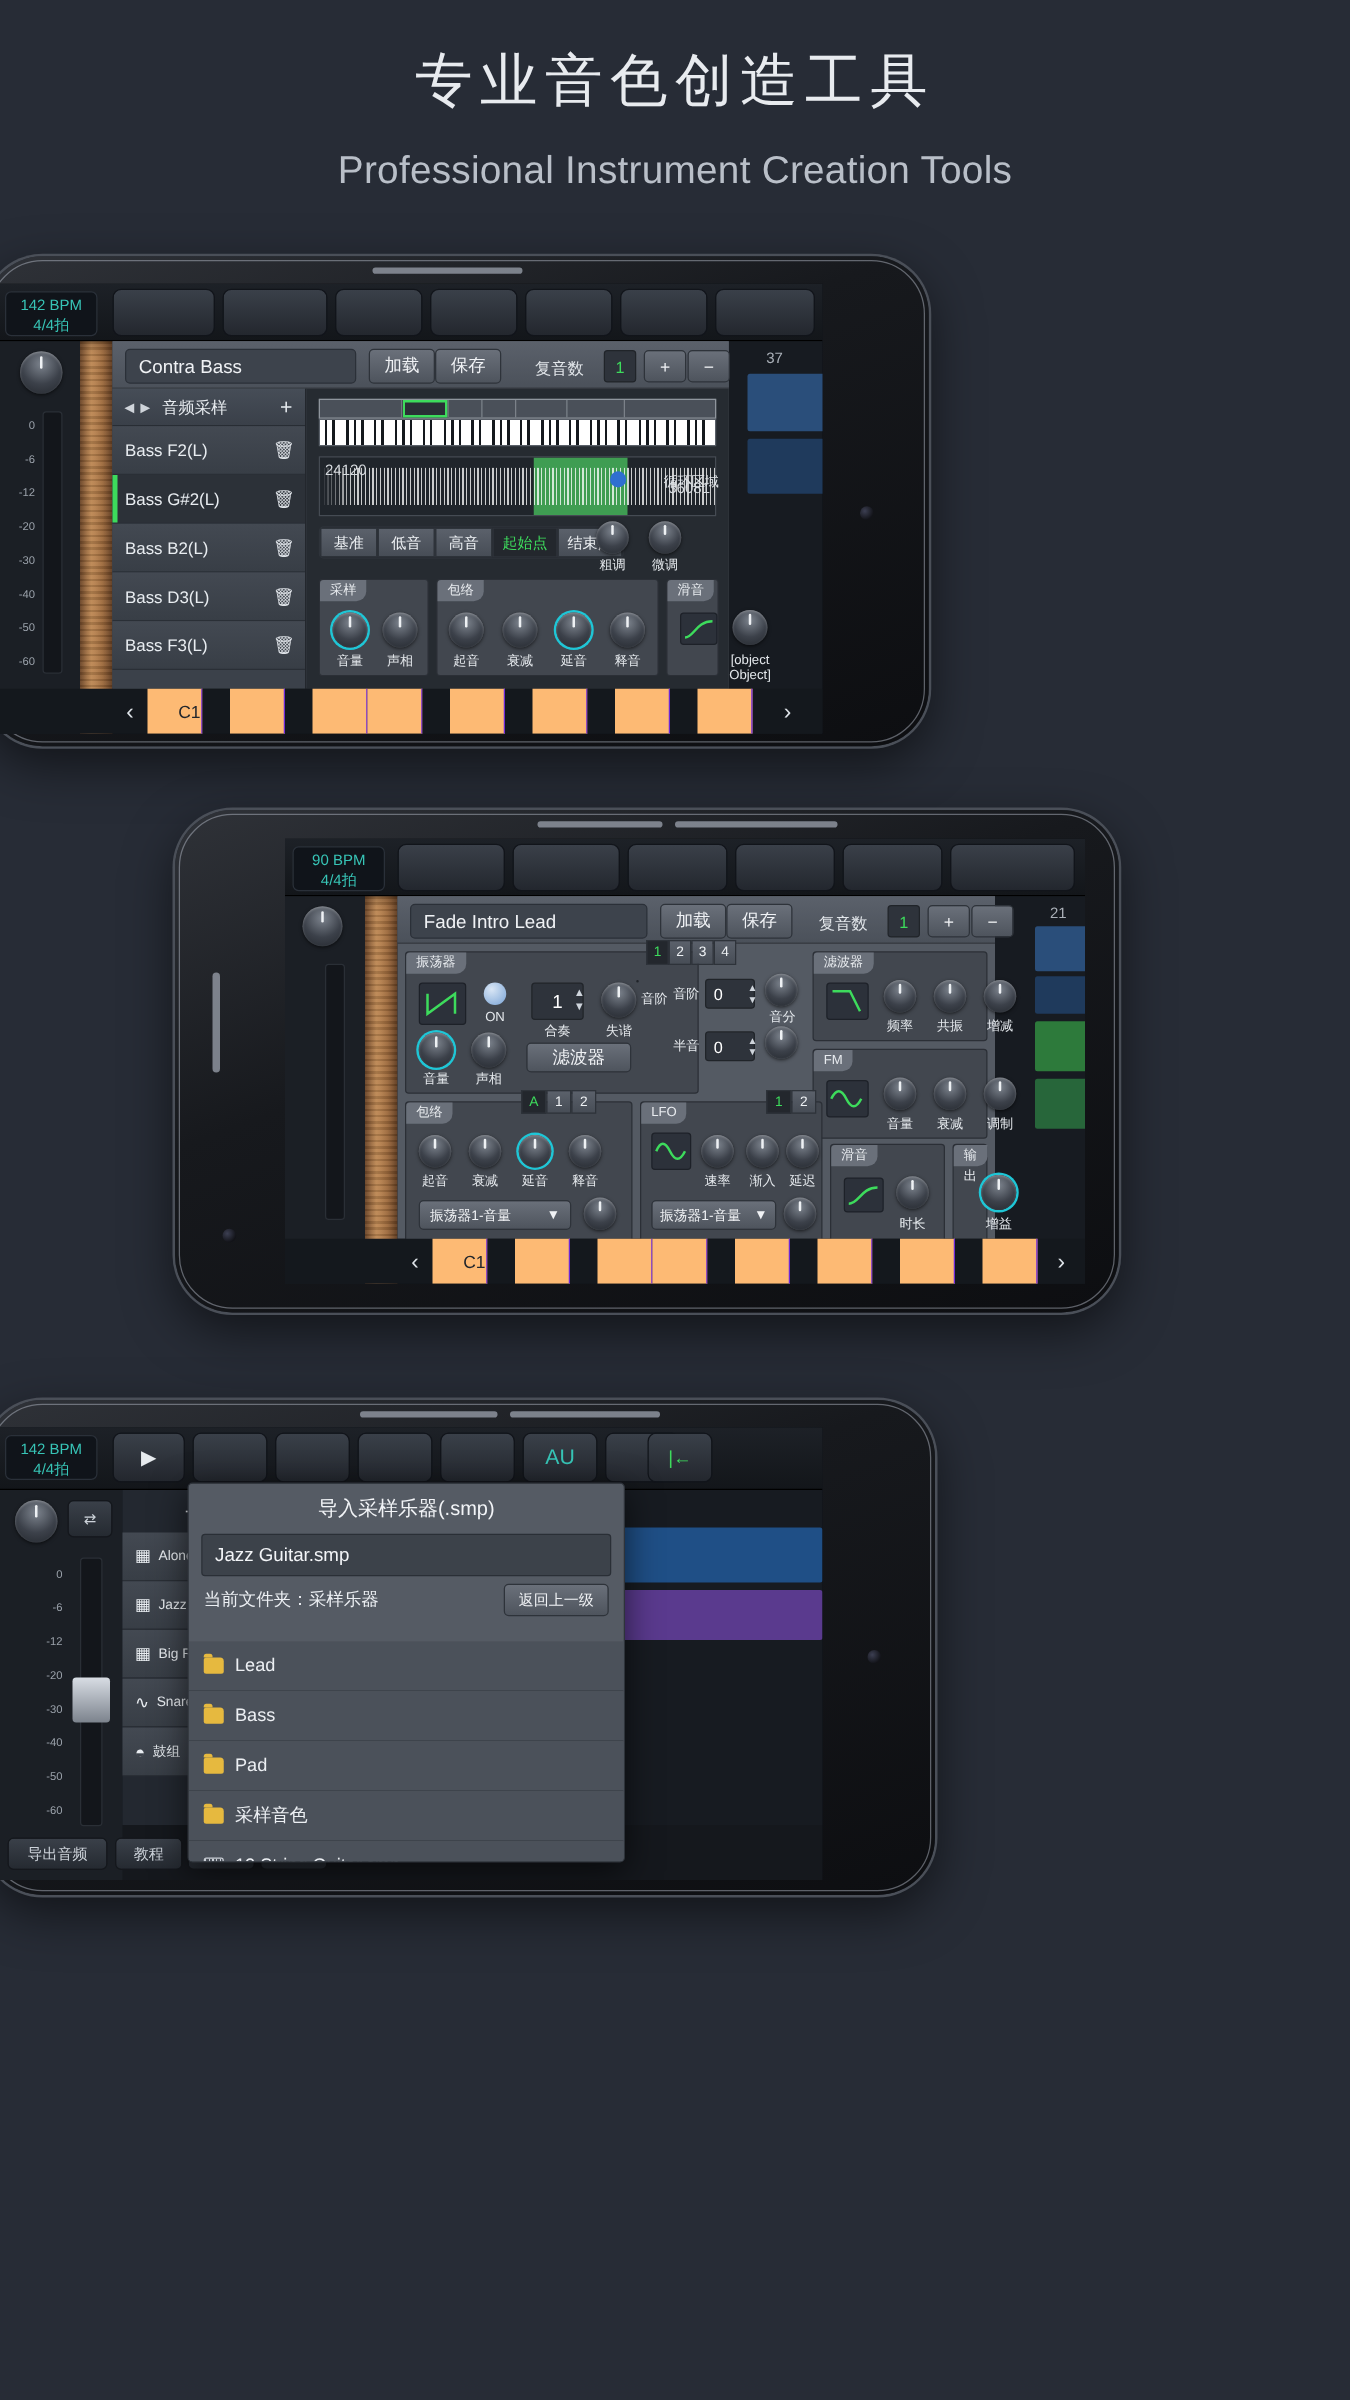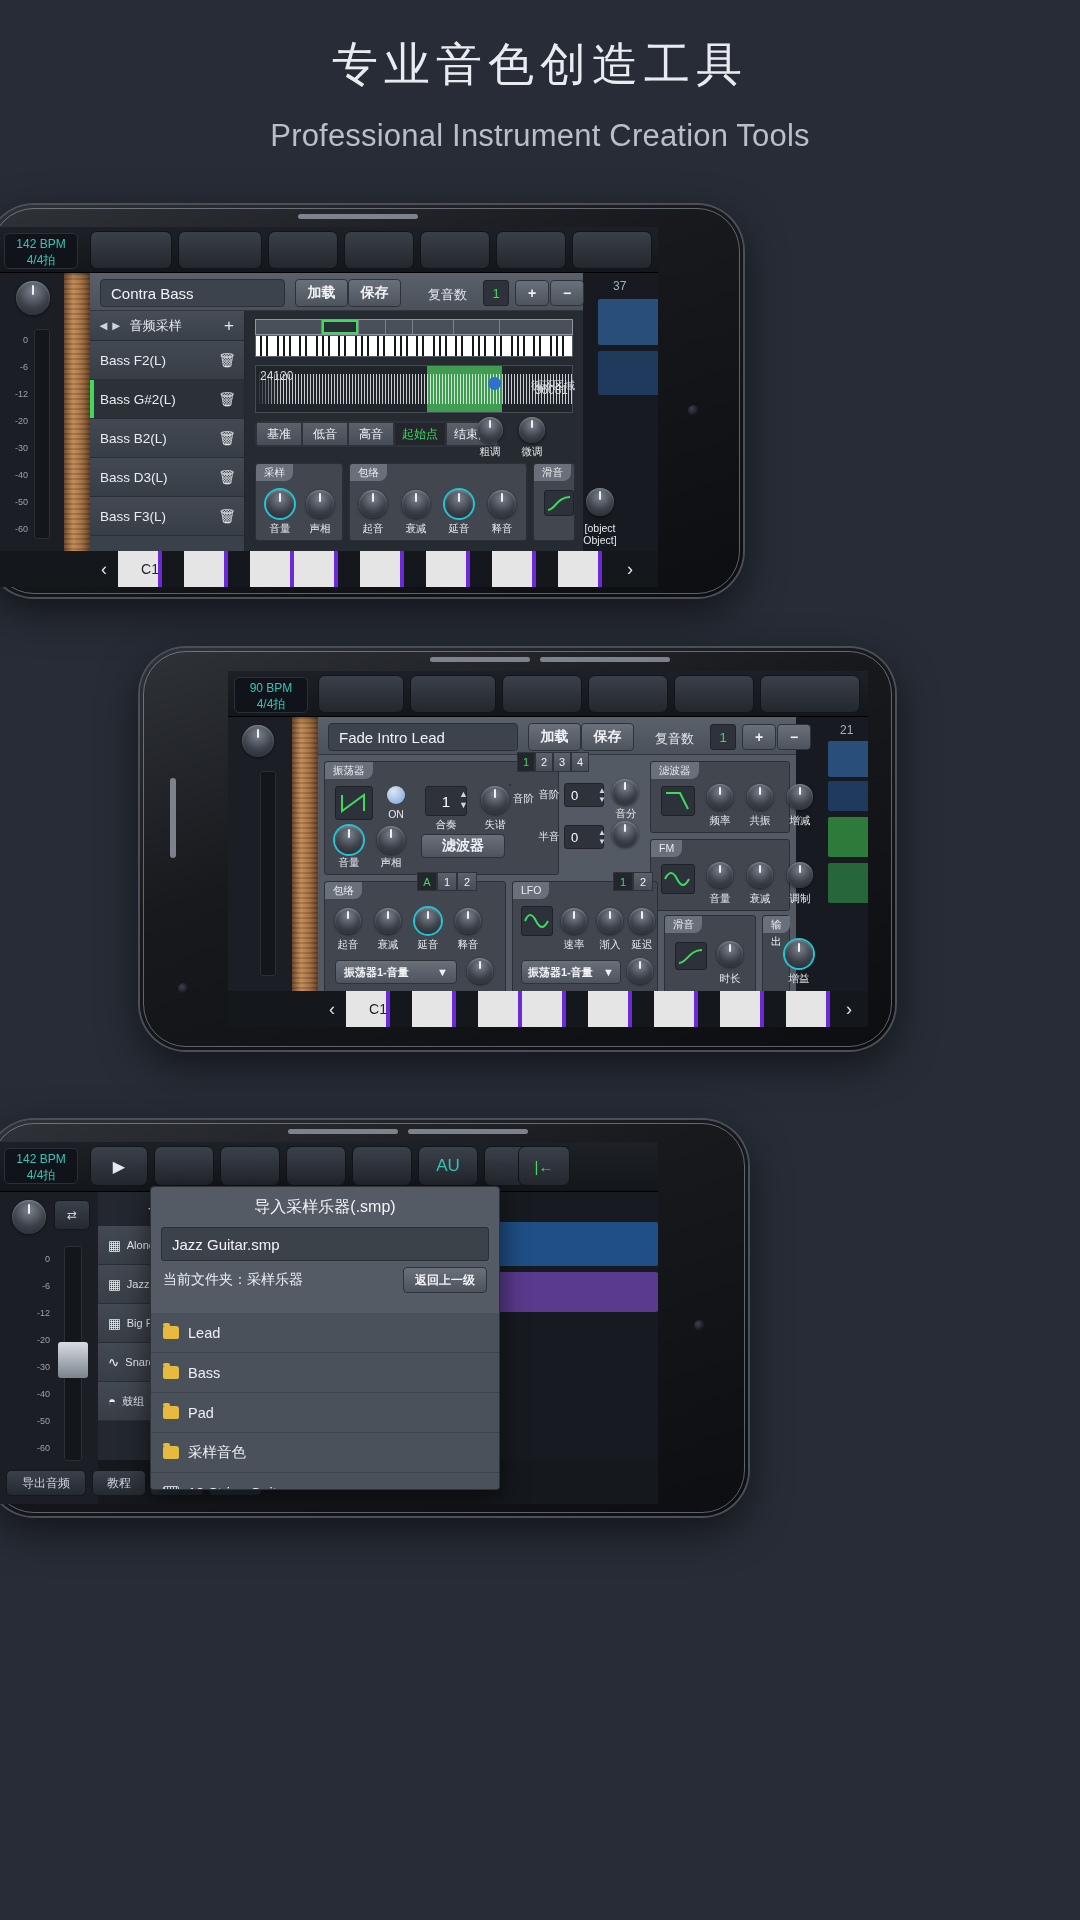--- a/index.html
+++ b/index.html
@@ -56,21 +56,21 @@
 
   
   .panel { position:absolute; background:#545a63; }
   .pnl-head { position:absolute; left:0; right:0; top:0; height:38px;
               background:linear-gradient(#5b616b,#4b515a); border-bottom:1px solid #32363d; }
   .namefield { position:absolute; background:#3d434c; border:1px solid #2b3038;
                border-radius:4px; color:#f0f2f5; display:flex; align-items:center;
                padding-left:10px; font-size:15px; }
   .btn { background:linear-gradient(#6a707a,#4e545d); border:1px solid #2e333a;
          color:#f0f2f5; display:flex; align-items:center; justify-content:center;
-         font-size:14px; border-radius:4px;font-weight:bold; }
+         font-size:14px; border-radius:4px; }
   .lbl { color:#e2e6ea; font-size:13px; }
   .numbox { background:#2e333b; border:1px solid #202429; border-radius:3px;
             color:#ffffff; display:flex; align-items:center; justify-content:center; font-size:13px; }
 
   .side { position:absolute; background:#3b414a; border-right:1px solid #23272d; }
   .side-hd { height:30px; display:flex; align-items:center; color:#e6eaee;
              font-size:13px; border-bottom:1px solid #282d34;
              background:linear-gradient(#464d57,#3a4049); }
   .side-row { height:39px; display:flex; align-items:center; color:#e9edf1;
               font-size:13.5px; border-bottom:1px solid #2a2f36;
@@ -97,21 +97,21 @@
             radial-gradient(circle at 50% 30%, #7c838d 0%, #3c414a 55%, #23272d 100%);
           box-shadow:inset 0 1px 2px rgba(255,255,255,.3), 0 1px 3px rgba(0,0,0,.6);
           position:relative; }
   .knob:after{ content:""; position:absolute; left:50%; top:12%; width:2px; height:30%;
                background:#eef1f4; transform:translateX(-50%); border-radius:1px; }
   .knob.lit { box-shadow:0 0 0 2px #1fc6d6, inset 0 1px 2px rgba(255,255,255,.3); }
   .klbl { position:absolute; text-align:center; color:#e5e9ed; font-size:10.5px; }
 
   
   .keyrow { position:absolute; left:0; right:0; bottom:0; display:flex; background:#14181d; }
-  .wkey { background:#e5e5e5; border-right:4px solid #6d28d9;padding-left:24px; }
+  .wkey { background:#fdba74; border-right:1px solid #6d28d9;padding-left:24px; }
   .bkey { background:#14181d; }
 
   
   .dlg { position:absolute; background:#555b64; border:1px solid #2e333a; border-radius:4px;
          box-shadow:0 8px 28px rgba(0,0,0,.6); overflow:hidden; }
   .dlg-t { height:40px; display:flex; align-items:center; justify-content:center;
            color:#f2f4f7; font-size:16px; }
   .dlg-in { margin:0 10px; height:34px; background:#3c424a; border:1px solid #2a2f36;
             border-radius:3px; color:#f2f4f7; display:flex; align-items:center; padding-left:10px;
             font-size:15px; }

